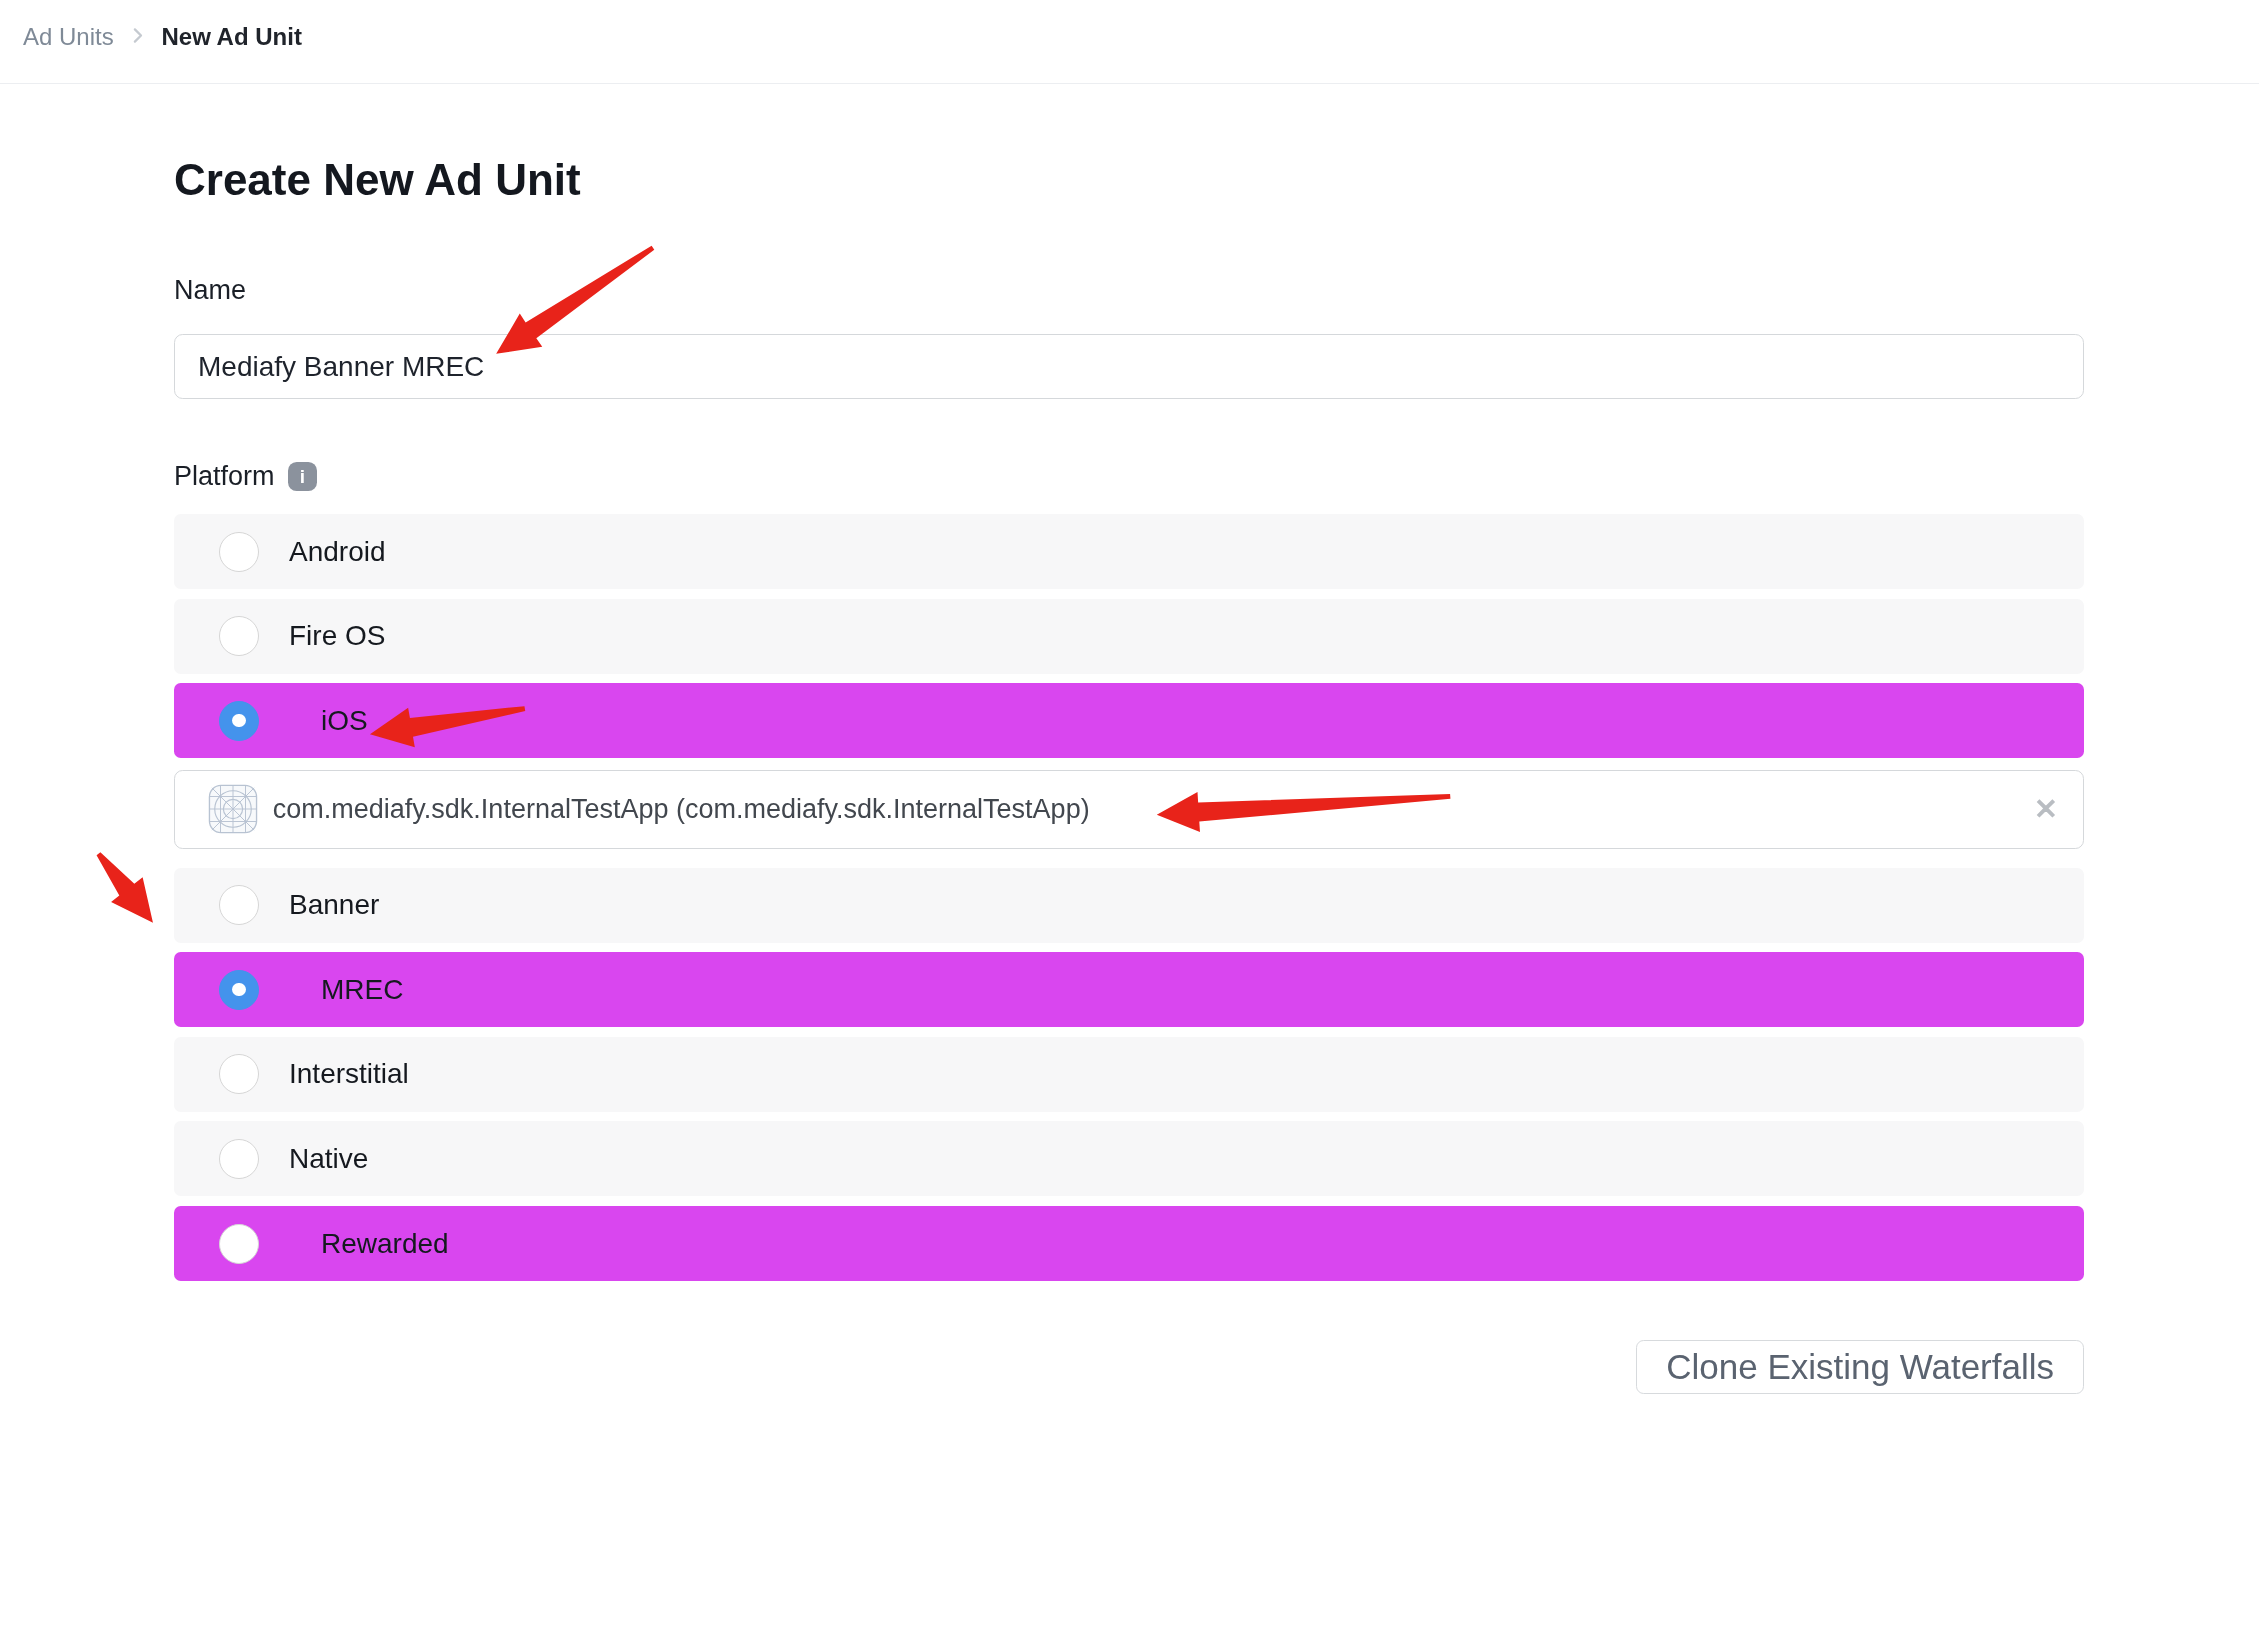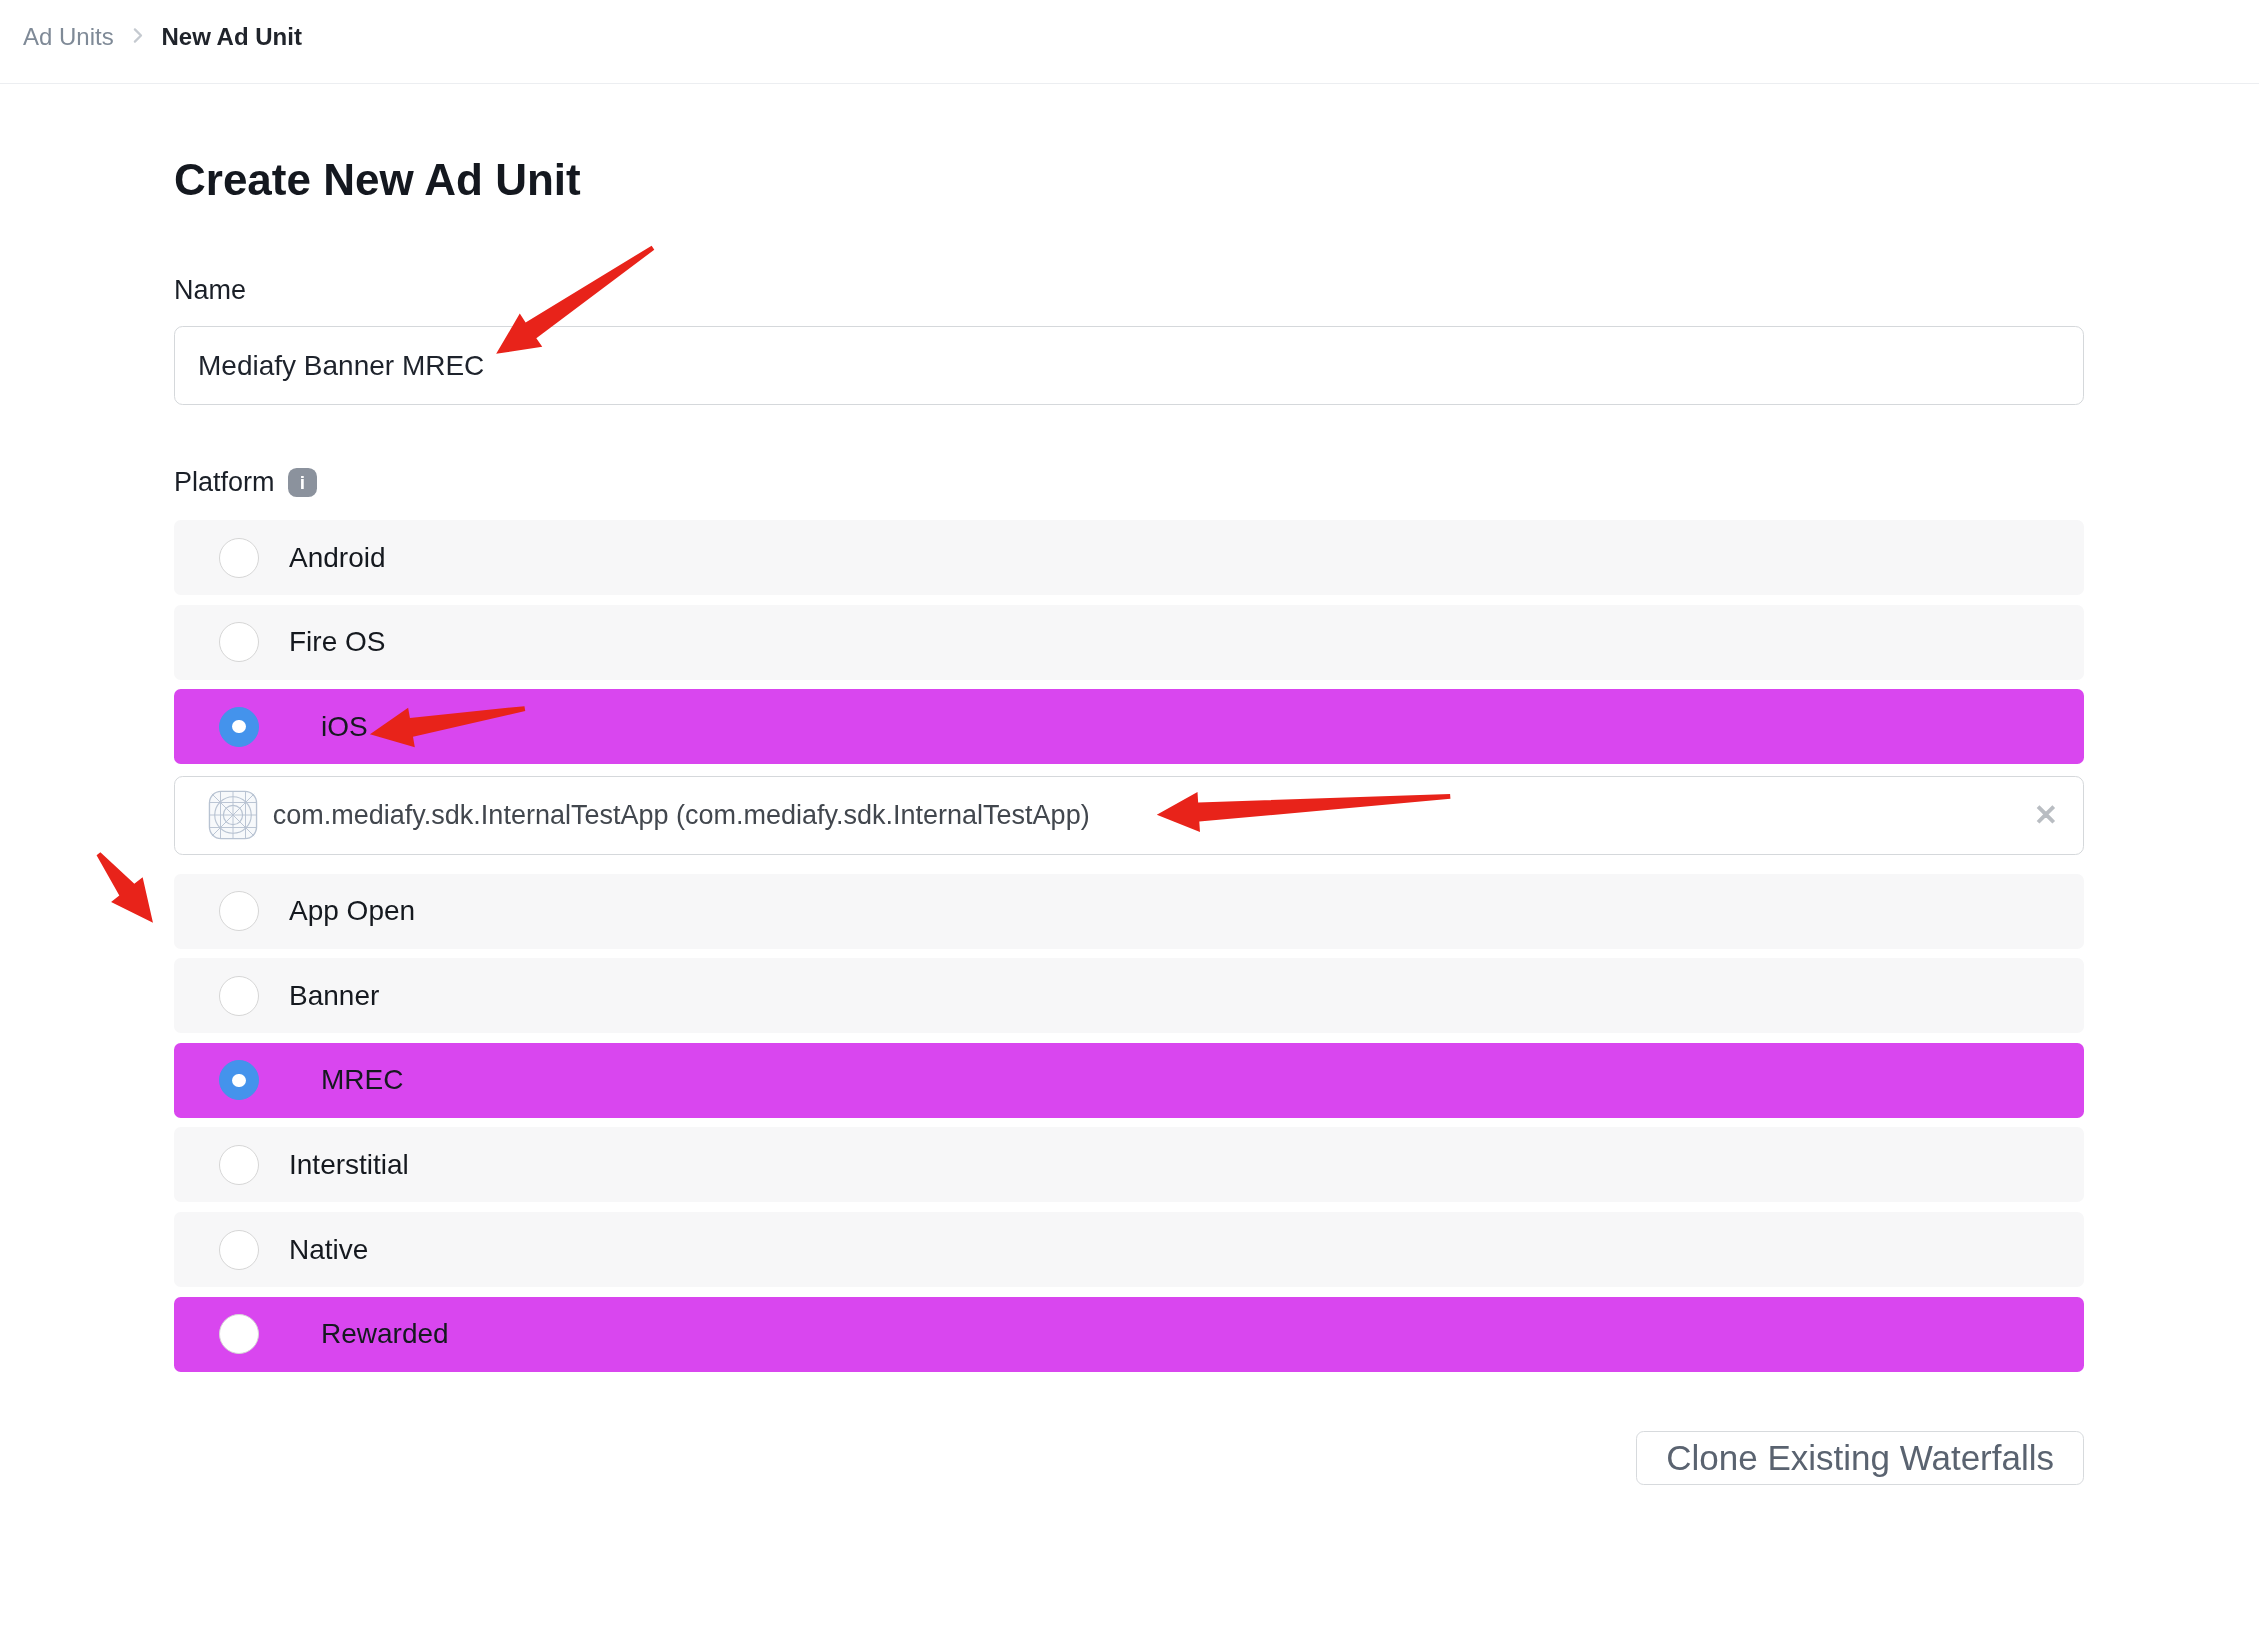--- a/index.html
+++ b/index.html
@@ -20,21 +20,21 @@
 
   .field-label { margin-top: 73px; font-size: 27px; line-height: 29px; font-weight: 500; color: #1a1f27;
     display: flex; align-items: center; gap: 13.4px; }
   .field-label.platform { margin-top: 63px; }
   .field-label.adtype { margin-top: 67px; }
 
   .info-badge { width: 29px; height: 29px; border-radius: 8.6px; background: #8b929d; color: #ffffff;
     font-size: 19px; font-weight: 700; display: inline-flex; align-items: center; justify-content: center;
     cursor: pointer; }
 
-  .text-input { margin-top: 21px; width: 100%; height: 79px; border: 1.9px solid #d5d8db; border-radius: 8.6px;
+  .text-input { margin-top: 29px; width: 100%; height: 65px; border: 1.9px solid #d5d8db; border-radius: 8.6px;
     padding: 0 23px; font-size: 28px; color: #1e232c; background: #ffffff; outline: none;
     font-family: "Liberation Sans", sans-serif; }
 
   .options { margin-top: 23px; }
   .options.adtype-list { margin-top: 19px; }
   .option-row { height: 75px; border-radius: 6.7px; background: #f7f7f8; display: flex; align-items: center;
     padding-left: 45px; margin-bottom: 9.6px; cursor: pointer; }
   .option-row:last-child { margin-bottom: 0; }
   .option-row.highlighted { background: #d946ef; gap: 32px; }
   .radio { width: 40px; height: 40px; border-radius: 50%; background: #ffffff; border: 1.9px solid #d6d6d6;
@@ -114,24 +114,20 @@
       <circle cx="26" cy="26" r="19" fill="none" stroke="#b8c3d2" stroke-width="1.2"></circle>
       <circle cx="26" cy="26" r="10" fill="none" stroke="#b8c3d2" stroke-width="1.2"></circle>
     </svg>
     <span class="app-value">com.mediafy.sdk.InternalTestApp (com.mediafy.sdk.InternalTestApp)</span>
     <span class="app-clear">✕</span>
   </div>
 
   <div class="options adtype-list" id="adtype-options">
       <div class="option-row">
     <span class="radio"></span>
-    <span class="option-label">App Open</span>
-  </div>
-      <div class="option-row">
-    <span class="radio"></span>
     <span class="option-label">Banner</span>
   </div>
       <div class="option-row highlighted">
     <span class="radio selected"></span>
     <span class="option-label">MREC</span>
   </div>
       <div class="option-row">
     <span class="radio"></span>
     <span class="option-label">Interstitial</span>
   </div>

